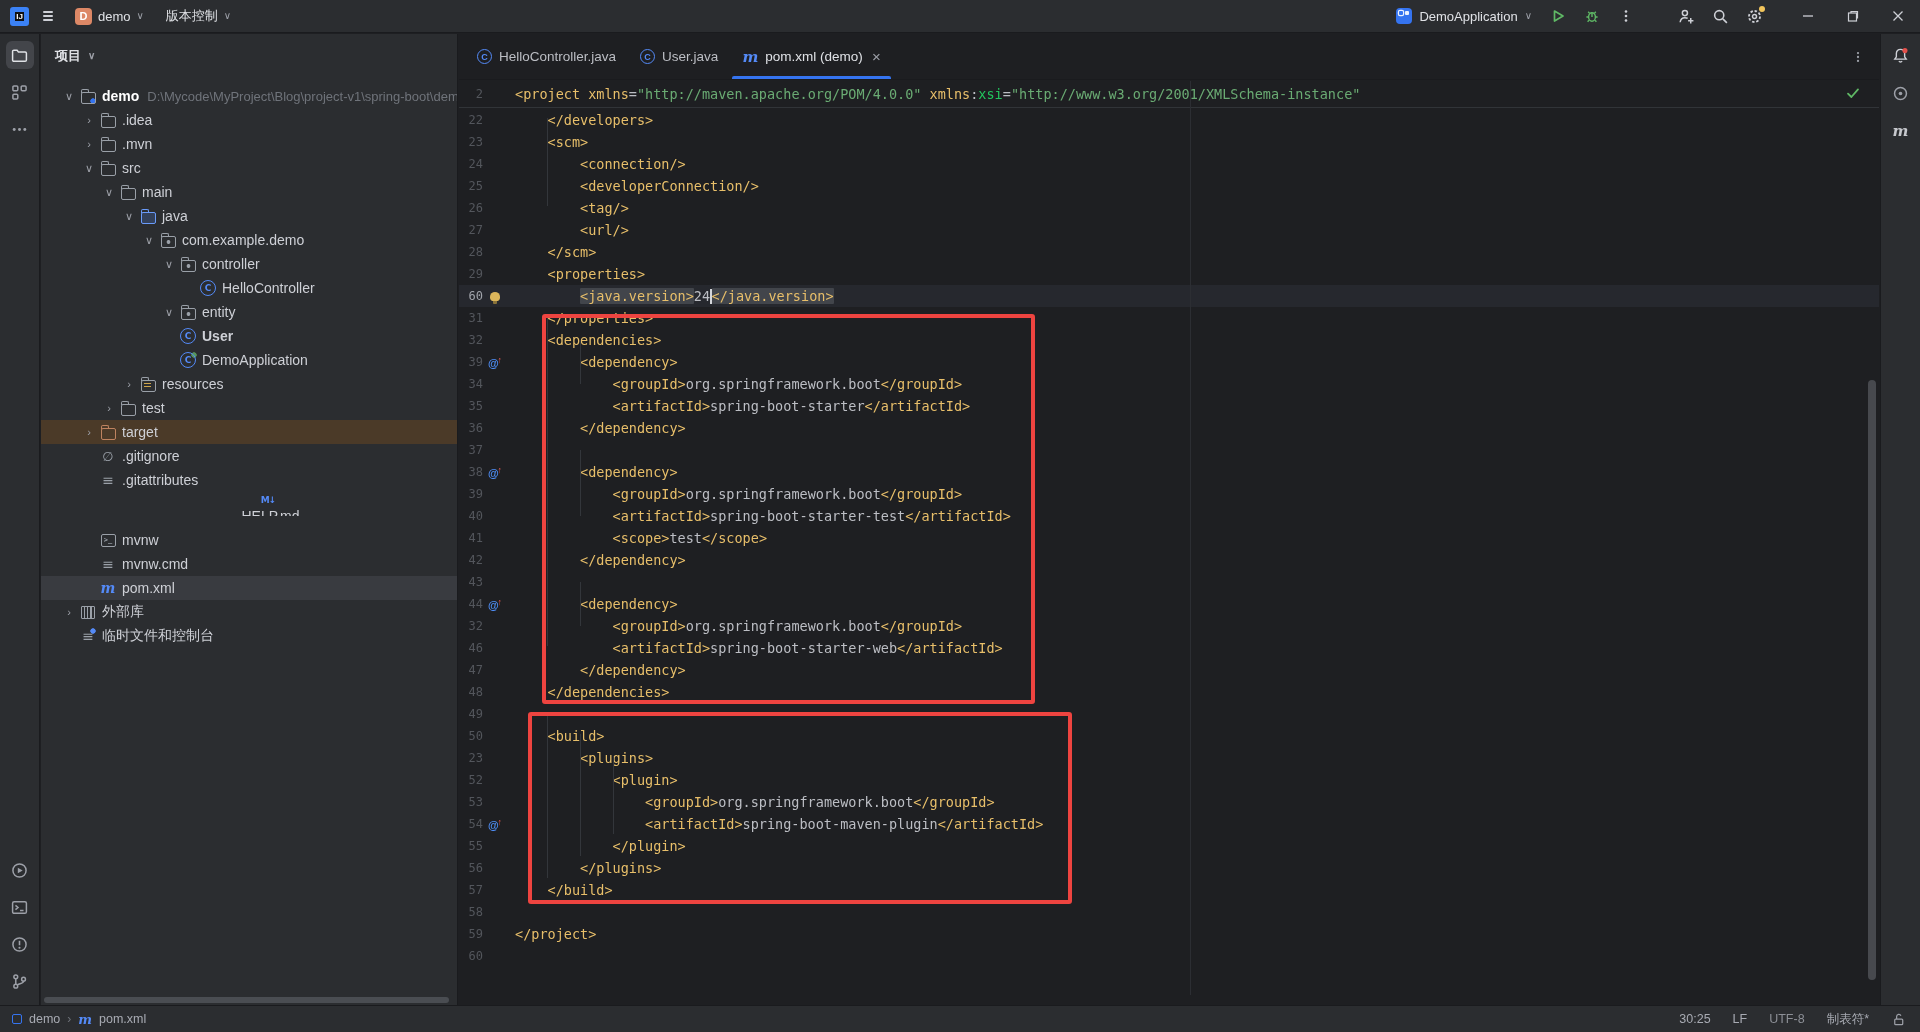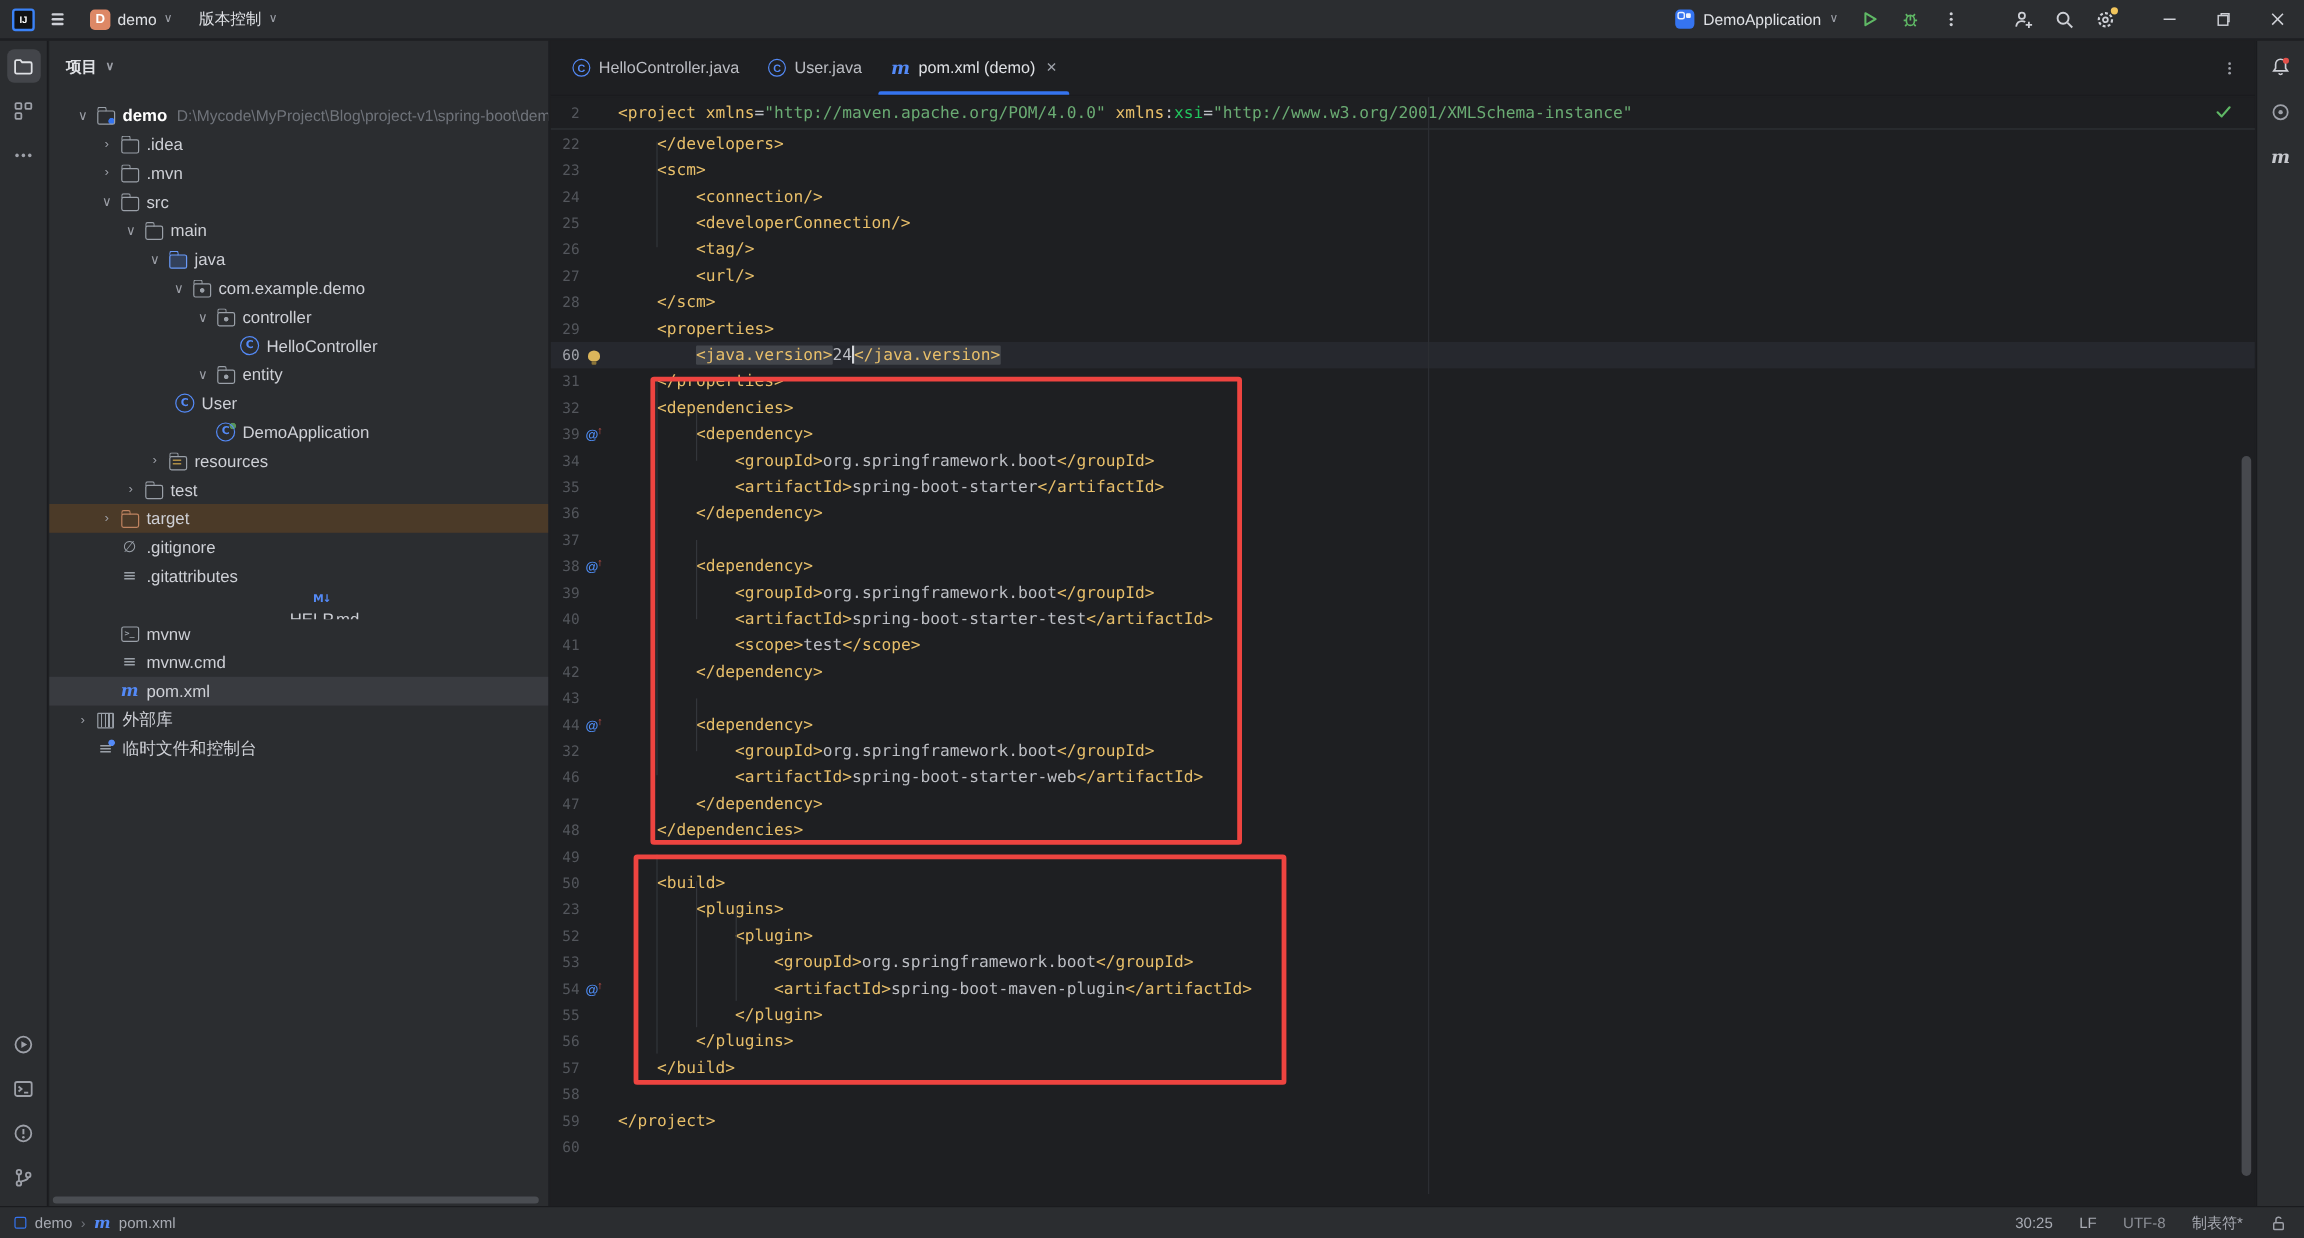--- a/index.html
+++ b/index.html
@@ -3,21 +3,21 @@
 <meta charset="utf-8">
 <style>
   *{box-sizing:border-box;margin:0;padding:0}
   html,body{width:1920px;height:1032px;overflow:hidden}
   body{background:#1e1f22;font-family:"Liberation Sans",sans-serif;color:#bcbec4;position:relative}
 
   
   .titlebar{position:absolute;left:0;top:0;width:1920px;height:33px;background:#2b2d30;
     border-bottom:1px solid #1a1b1e;display:flex;align-items:center;z-index:30}
   .tb-left{display:flex;align-items:center;gap:6px;padding-left:10px}
-  .logo{width:19px;height:19px;border-radius:3px;background:#101113;border:2px solid #3b82f6;
+  .logo{width:19px;height:19px;border-radius:3px;background:#101113;border:5px solid #3b82f6;
     color:#fff;font-size:8px;font-weight:bold;display:flex;align-items:center;justify-content:center}
   .tbtn{display:flex;align-items:center;gap:6px;height:26px;padding:0 8px;border-radius:5px;
     color:#dfe1e5;font-size:13px}
   .burger{width:26px;justify-content:center}
   .burger i{display:block;width:13px;height:1.6px;background:#ced0d6;border-radius:1px;
     box-shadow:0 4px 0 #ced0d6,0 -4px 0 #ced0d6}
   .dbadge{width:17px;height:17px;border-radius:4px;background:#dd8866;color:#fff;font-size:11px;
     font-weight:bold;display:flex;align-items:center;justify-content:center}
   .chev{color:#9da0a8;font-size:10px;line-height:1}
   .tb-right{margin-left:auto;display:flex;align-items:center}
@@ -338,21 +338,21 @@
       <div class="trow" style="padding-left: 138px;">
         <span class="tchev"></span>
         <span class="ico class"></span>
         <span class="tlabel">HelloController</span>
       </div>
       <div class="trow" style="padding-left: 118px;">
         <span class="tchev">∨</span>
         <span class="ico package"></span>
         <span class="tlabel">entity</span>
       </div>
-      <div class="trow" style="padding-left: 84px;">
+      <div class="trow" style="padding-left: 118px; font-weight: bold;">
         <span class="tchev"></span>
         <span class="ico class"></span>
         <span class="tlabel">User</span>
       </div>
       <div class="trow" style="padding-left: 118px;">
         <span class="tchev"></span>
         <span class="ico class-boot"></span>
         <span class="tlabel">DemoApplication</span>
       </div>
       <div class="trow" style="padding-left: 78px;">
@@ -378,21 +378,21 @@
       <div class="trow" style="padding-left: 38px;">
         <span class="tchev"></span>
         <span class="ico text"></span>
         <span class="tlabel">.gitattributes</span>
       </div>
       <div class="trow" style="padding-left: 38px; flex-direction: column;">
         <span class="tchev"></span>
         <span class="ico markdown"></span>
         <span class="tlabel">HELP.md</span>
       </div>
-      <div class="trow" style="padding-left: 38px;">
+      <div class="trow" style="padding-left: 38px; margin-top: 12px;">
         <span class="tchev"></span>
         <span class="ico shell"></span>
         <span class="tlabel">mvnw</span>
       </div>
       <div class="trow" style="padding-left: 38px;">
         <span class="tchev"></span>
         <span class="ico text"></span>
         <span class="tlabel">mvnw.cmd</span>
       </div>
       <div class="trow sel" style="padding-left: 38px;">

